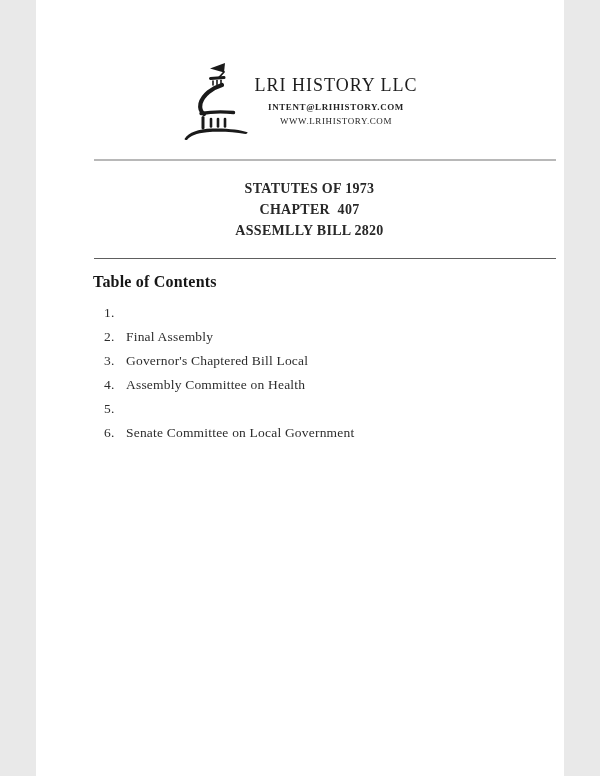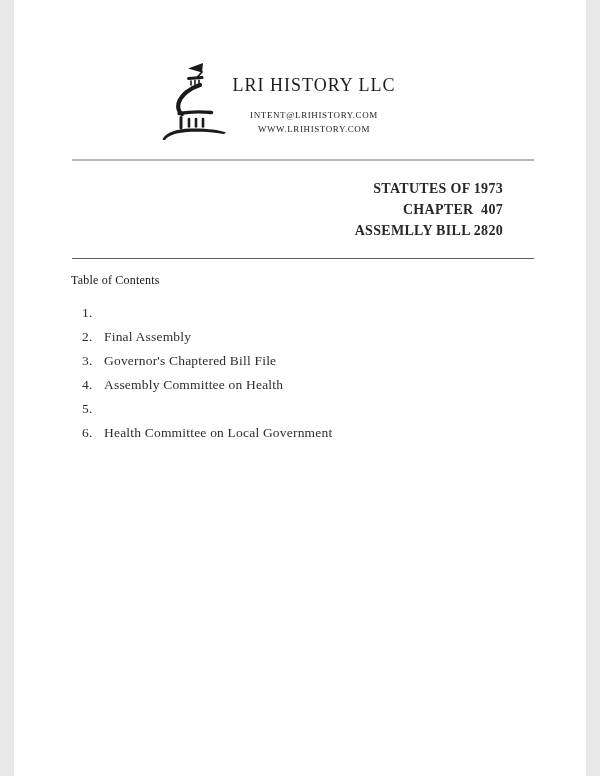--- a/index.html
+++ b/index.html
@@ -1,18 +1,18 @@
 <!DOCTYPE html>
 <html><head>
 <meta charset="utf-8">
 <style>
   html, body { margin: 0; padding: 0; background: #e9e9e9; }
   .page {
     position: relative;
-    width: 572px;
+    width: 528px;
     height: 776px;
     margin: 0 auto;
     background: #ffffff;
     font-family: "Liberation Serif", serif;
     overflow: hidden;
   }
 
   
   .logo {
     position: absolute;
@@ -33,56 +33,56 @@
     color: #1c1c1c;
     white-space: nowrap;
   }
   .contact-line {
     font-size: 9px;
     letter-spacing: 0.6px;
     line-height: 14px;
     color: #242424;
     white-space: nowrap;
   }
-  .contact-line.first { margin-top: 12px; }
+  .contact-line.first { margin-top: 4px; font-weight: bold; }
 
   
   .divider-light {
     position: absolute;
     left: 58px; top: 159px;
     width: 462px; height: 2px;
     background: #b8b8b8;
   }
   .divider-dark {
     position: absolute;
     left: 58px; top: 258px;
     width: 462px; height: 1px;
     background: #5e5e5e;
   }
 
   
   .reference-block {
     position: absolute;
     left: 58px; top: 178px;
     width: 431px;
-    text-align: right;
+    text-align: center;
     font-weight: bold;
     font-size: 14px;
     line-height: 21px;
     letter-spacing: 0.3px;
     color: #282828;
   }
   .reference-block div { white-space: pre-wrap; }
 
   
   .toc-title {
     position: absolute;
     left: 57px; top: 273px;
-    font-size: 12px;
-    font-weight: normal;
+    font-size: 16px;
+    font-weight: bold;
     letter-spacing: 0.2px;
     color: #161616;
   }
   .toc-list {
     position: absolute;
     left: 68px; top: 306px;
     margin: 0; padding: 0;
     list-style: none;
   }
   .toc-item {
@@ -158,28 +158,28 @@
   <ol class="toc-list">
     <li class="toc-item">
       <span class="toc-number">1.</span>
     </li>
     <li class="toc-item">
       <span class="toc-number">2.</span>
       <span class="toc-label">Final Assembly</span>
     </li>
     <li class="toc-item">
       <span class="toc-number">3.</span>
-      <span class="toc-label">Governor's Chaptered Bill File</span>
+      <span class="toc-label">Governor's Chaptered Bill Local</span>
     </li>
     <li class="toc-item">
       <span class="toc-number">4.</span>
       <span class="toc-label">Assembly Committee on Health</span>
     </li>
     <li class="toc-item">
       <span class="toc-number">5.</span>
     </li>
     <li class="toc-item">
       <span class="toc-number">6.</span>
-      <span class="toc-label">Health Committee on Local Government</span>
+      <span class="toc-label">Senate Committee on Local Government</span>
     </li>
   </ol>
 
 </div>
 
 </body></html>

